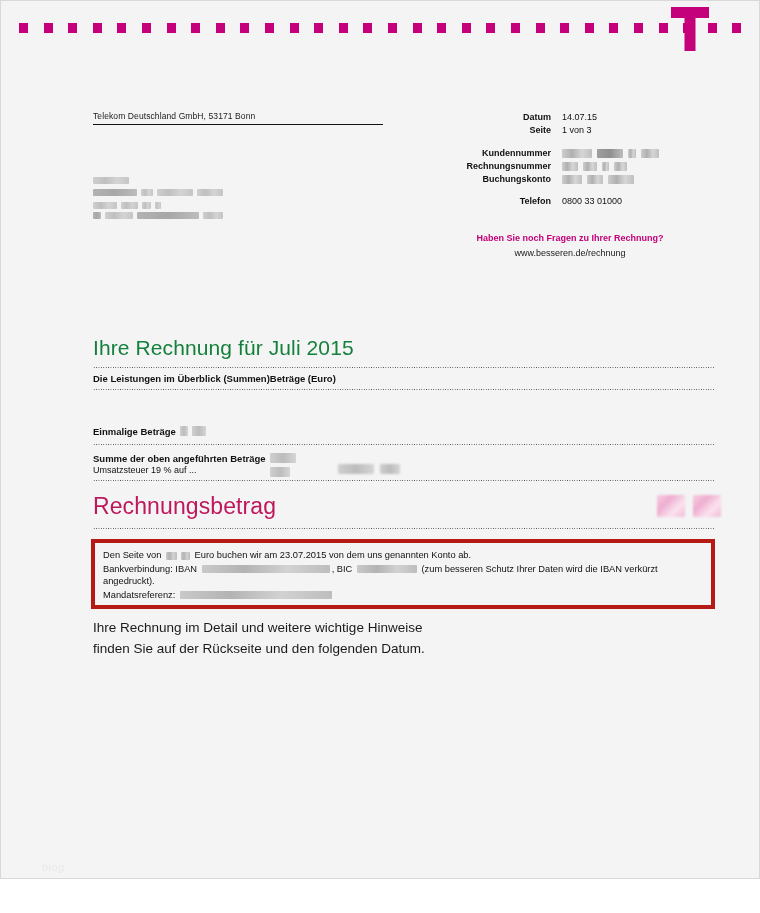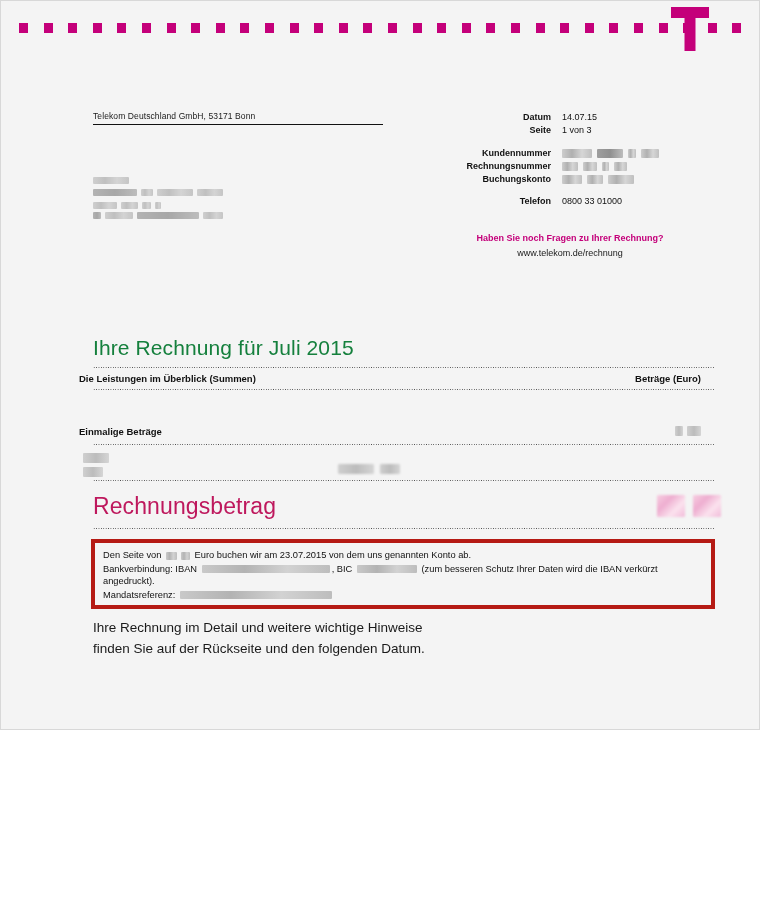--- a/index.html
+++ b/index.html
@@ -8,21 +8,21 @@
     padding: 0;
     background: #ffffff;
   }
   body {
     font-family: "Liberation Sans", sans-serif;
     -webkit-font-smoothing: antialiased;
   }
   .page {
     position: relative;
     width: 760px;
-    height: 730px;
+    height: 879px;
     background: #f4f4f4;
     border: 1px solid #d8d8d8;
     box-sizing: border-box;
     overflow: hidden;
   }
 
   
   .dot-strip {
     position: absolute;
     left: 0; top: 22px;
@@ -146,22 +146,22 @@
     position: absolute;
     left: 92px;
     width: 622px;
     height: 1px;
     background-image: radial-gradient(#4a4a4a 45%, transparent 46%);
     background-size: 2.4px 1px;
     background-repeat: repeat-x;
   }
   .row {
     position: absolute;
-    left: 78px; width: 622px;
-    display: flex; justify-content: space-between; align-items: flex-start;
+    left: 92px; width: 622px;
+    display: flex; align-items: flex-start;
     font-size: 9.5px; color: #111;
   }
   .row .lbl { font-weight: bold; }
   .row .sub { font-weight: normal; font-size: 9px; }
   .amt {
     display: inline-block;
     height: 10px;
     background: linear-gradient(90deg,#cfcfcf,#bcbcbc,#d5d5d5);
     border-radius: 1px;
     filter: blur(.7px);
@@ -314,21 +314,21 @@
 
     <div class="meta-gap-md"></div>
 
     <div class="meta-row">
       <div class="meta-label">Telefon</div>
       <div class="meta-value">0800 33 01000</div>
     </div>
   </div>
 
   <div class="faq">Haben Sie noch Fragen zu Ihrer Rechnung?</div>
-  <div class="faq-url">www.telekom.de/rechnung</div>
+  <div class="faq-url">www.besseren.de/rechnung</div>
 
   <div class="headline">Ihre Rechnung für Juli 2015</div>
 
   <div class="hr-dot" style="top:366px"></div>
   <div class="row" style="top:372px">
     <span class="lbl">Die Leistungen im Überblick (Summen)</span>
     <span class="lbl">Beträge (Euro)</span>
   </div>
   <div class="hr-dot" style="top:388px"></div>
 
@@ -336,20 +336,24 @@
   <div class="row" style="top:425px">
     <span class="lbl">Einmalige Beträge</span>
     <span>
       <i class="amt" style="width:8px"></i><i class="amt" style="width:14px"></i>
     </span>
   </div>
 
   <div class="hr-dot" style="top:443px"></div>
 
   <div class="row" style="top:452px">
+    <span>
+      <span class="lbl">Summe der oben angeführten Beträge</span><br>
+      <span class="sub">Umsatzsteuer 19 % auf ...</span>
+    </span>
     <span>
       <i class="amt" style="width:26px"></i><br>
       <i class="amt" style="width:20px;margin-top:3px"></i>
     </span>
   </div>
 
   <div class="vat-blocks">
     <i class="amt" style="width:36px"></i><i class="amt" style="width:20px;margin-left:6px"></i>
   </div>
 

